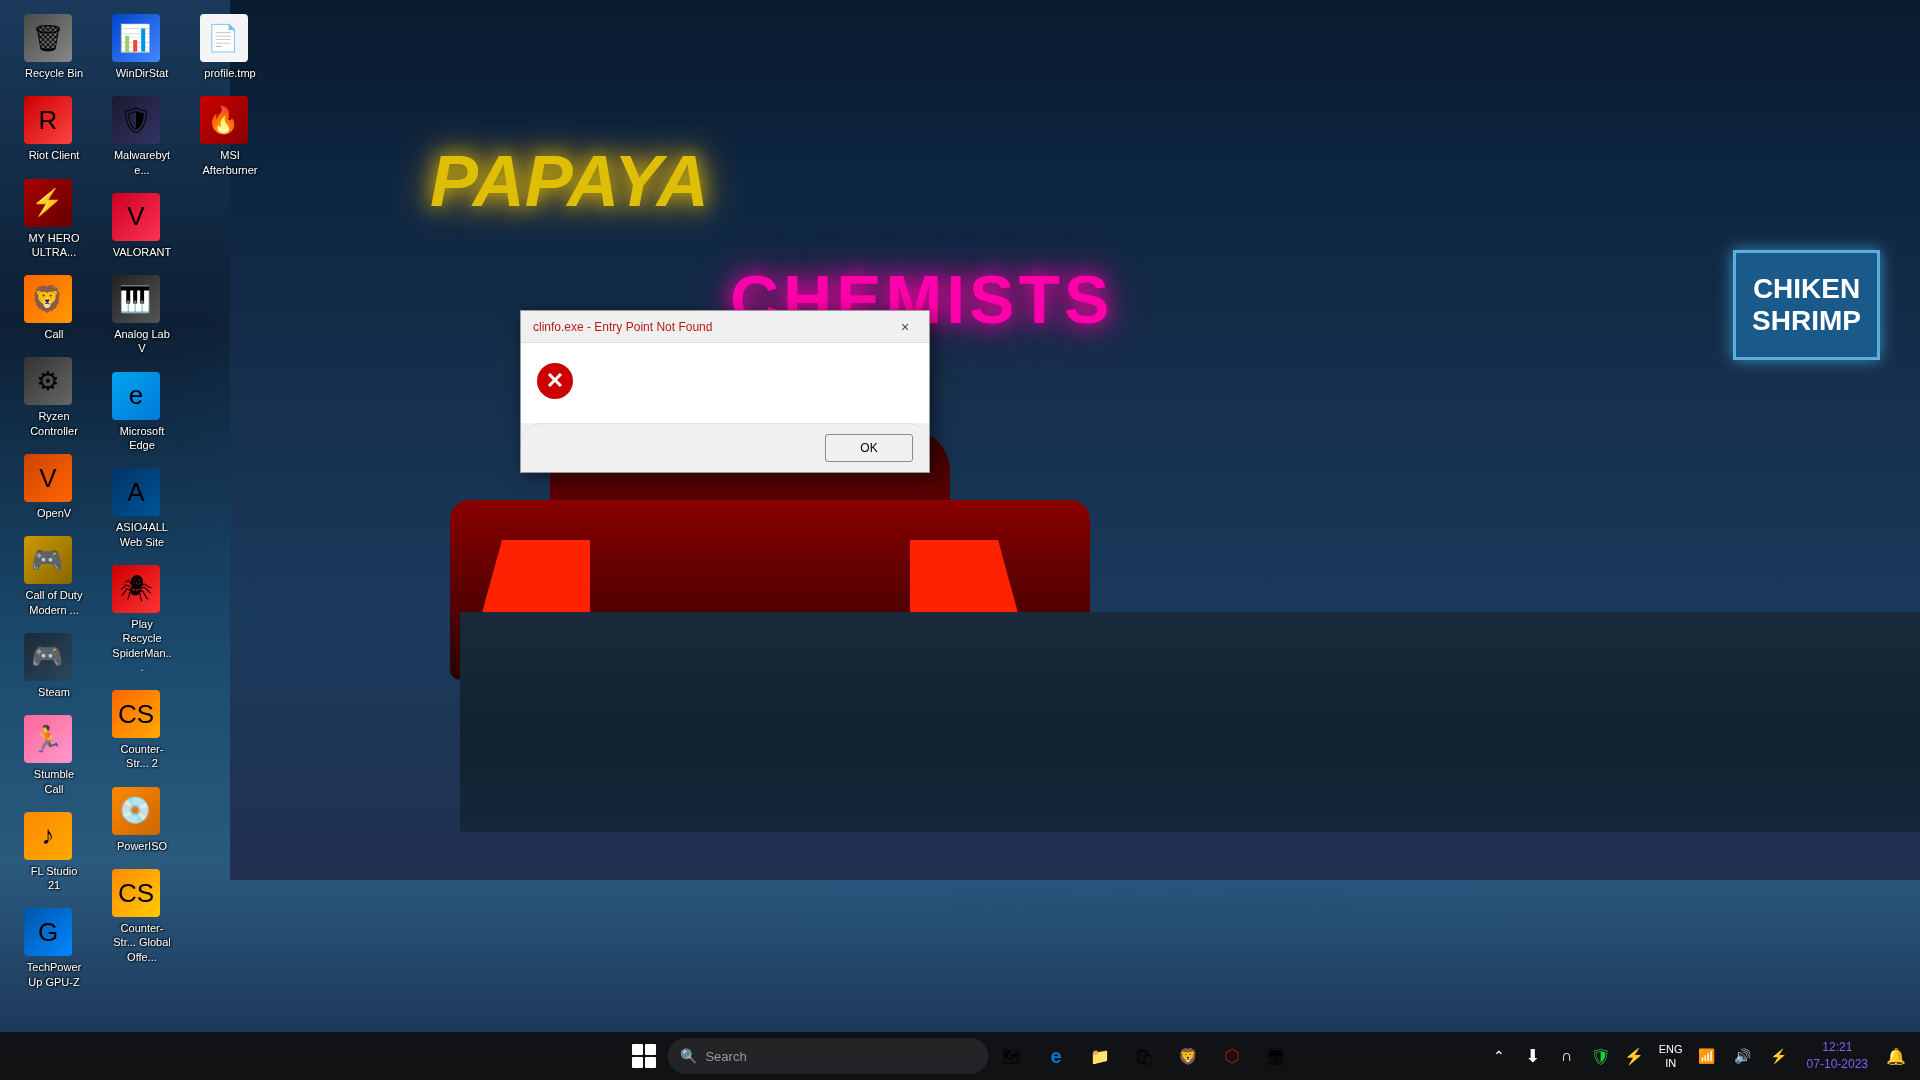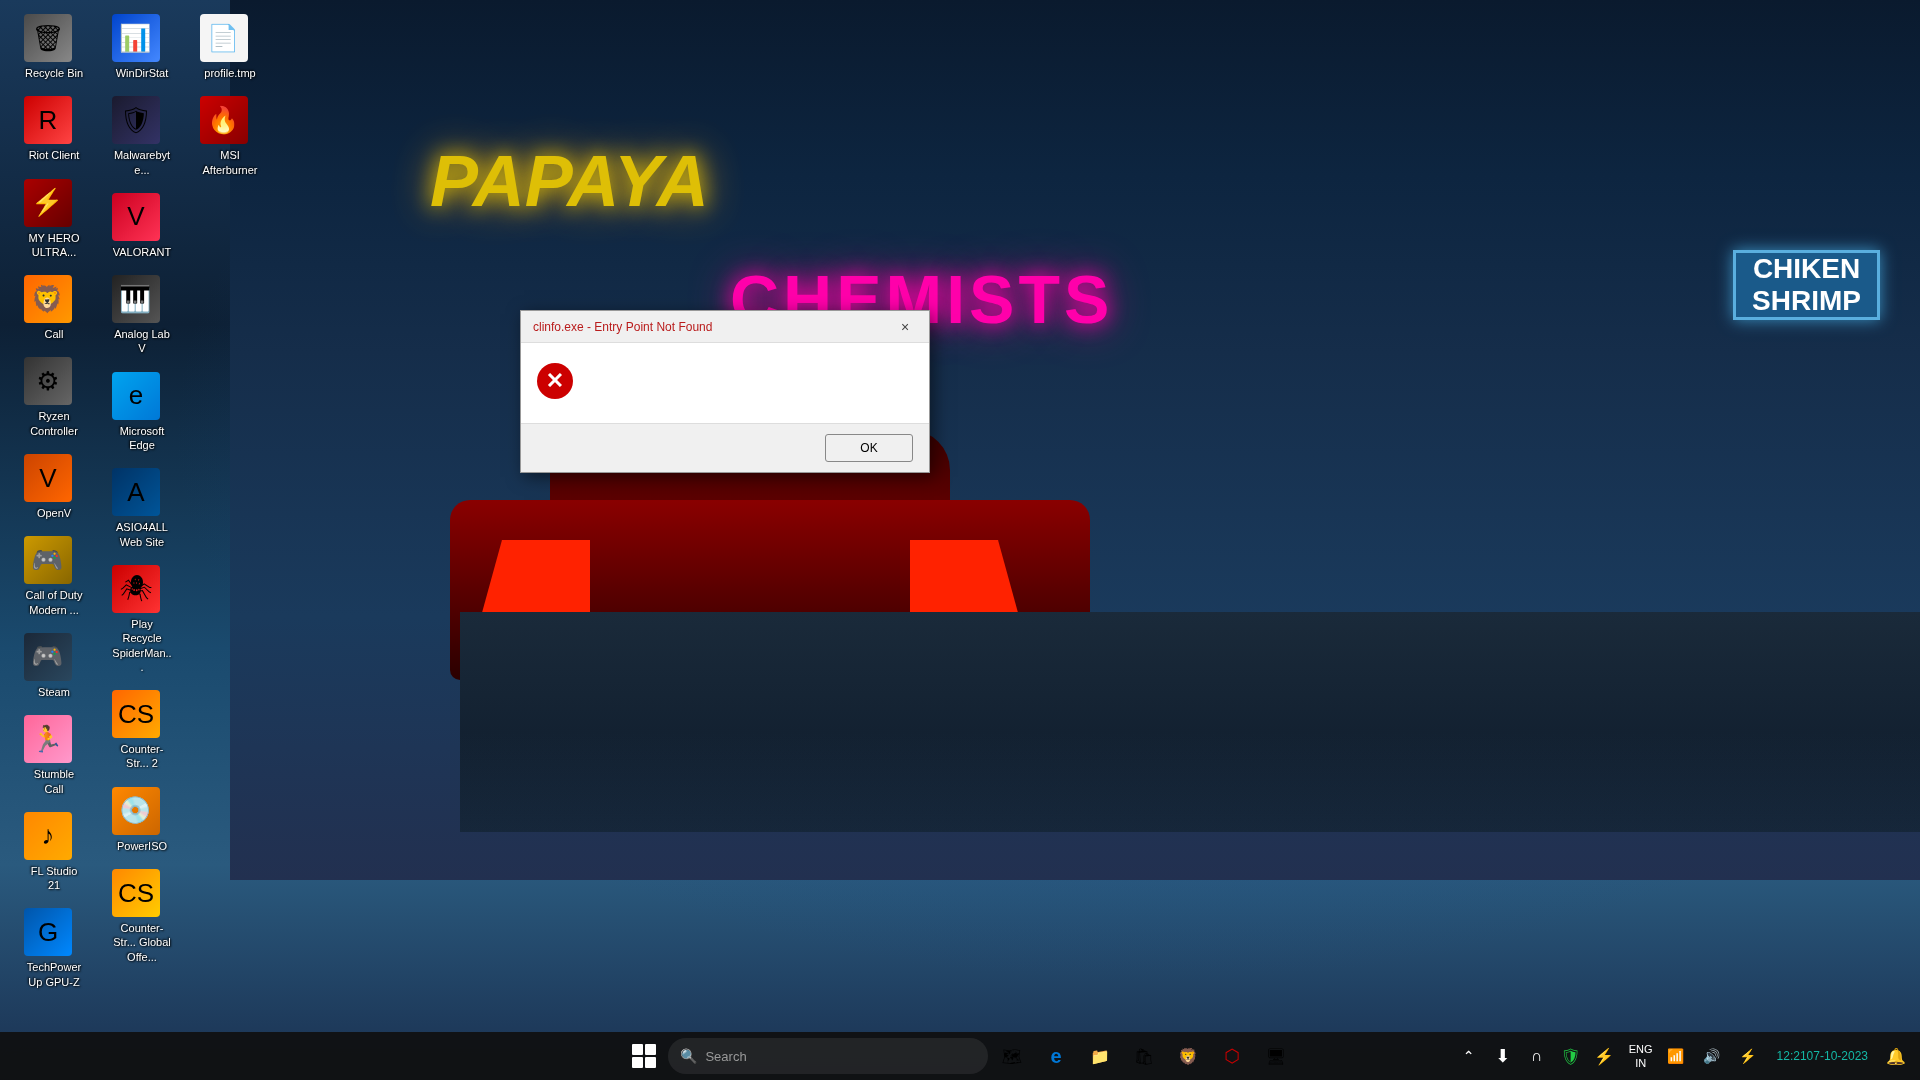--- a/index.html
+++ b/index.html
@@ -60,21 +60,21 @@
       text-shadow: 0 0 20px #ff00aa, 0 0 40px #cc0088;
       letter-spacing: 4px;
     }
 
     .neon-chiken {
       position: absolute;
       top: 250px;
       right: 40px;
       background: #1a5a8a;
       border: 3px solid #5aafdf;
-      padding: 0 16px;
+      padding: 20px 16px;
       color: #fff;
       font-size: 28px;
       font-weight: 700;
       text-align: center;
       box-shadow: 0 0 15px #3a8fbf;
     }
 
     .red-car {
       position: absolute;
       bottom: 200px;
@@ -285,24 +285,24 @@
       align-items: center;
       justify-content: center;
       cursor: pointer;
       font-size: 14px;
       color: #fff;
       border-radius: 4px;
     }
 
     .clock-area {
       display: flex;
-      flex-direction: row;
+      flex-direction: column;
       align-items: center;
       justify-content: center;
-      color: #14b8a6;
+      color: #8b5cf6;
       font-size: 12px;
       padding: 4px 8px;
       cursor: pointer;
       border-radius: 4px;
       line-height: 1.4;
     }
 
     .lang-area {
       display: flex;
       flex-direction: column;
@@ -393,20 +393,21 @@
       color: #000;
       line-height: 1.5;
     }
 
     .dialog-footer {
       background: #f0f0f0;
       padding: 10px 16px;
       display: flex;
       justify-content: flex-end;
       border-top: 1px solid #ddd;
+      border-radius: 21px;
     }
 
     .ok-button {
       width: 88px;
       height: 28px;
       background: #f0f0f0;
       border: 1px solid #888;
       border-radius: 3px;
       font-size: 12px;
       cursor: pointer;

